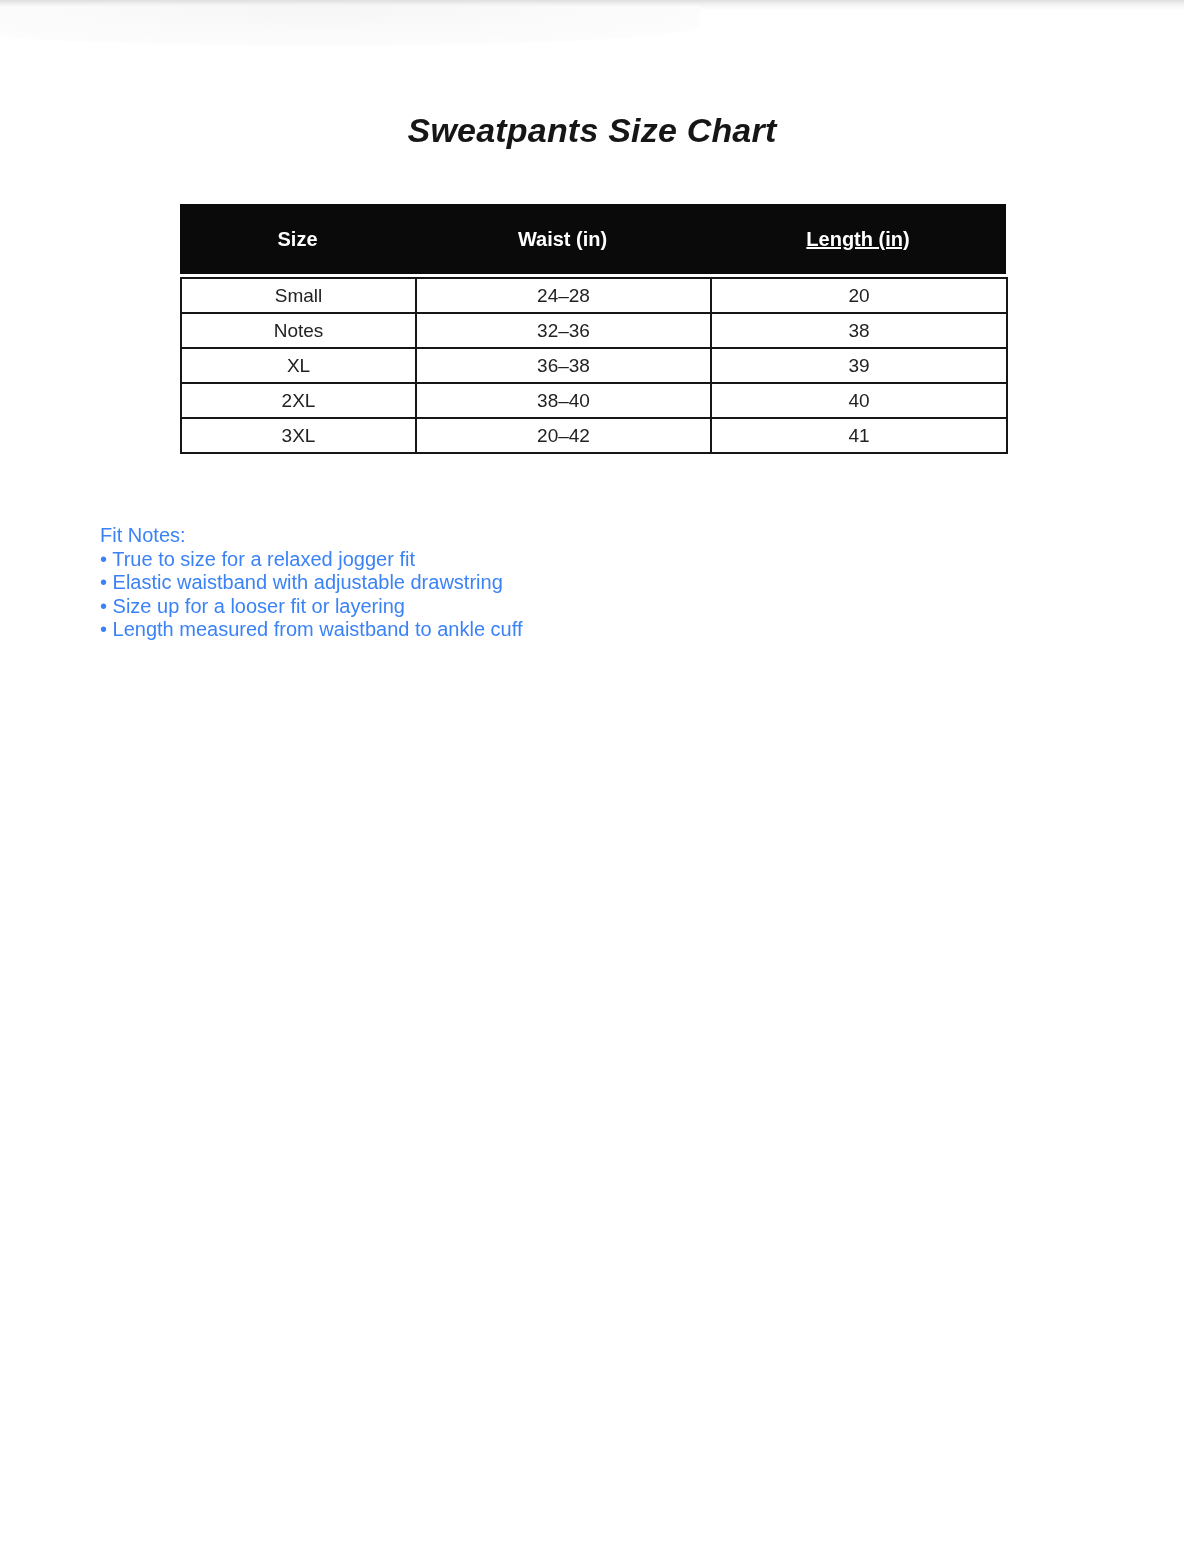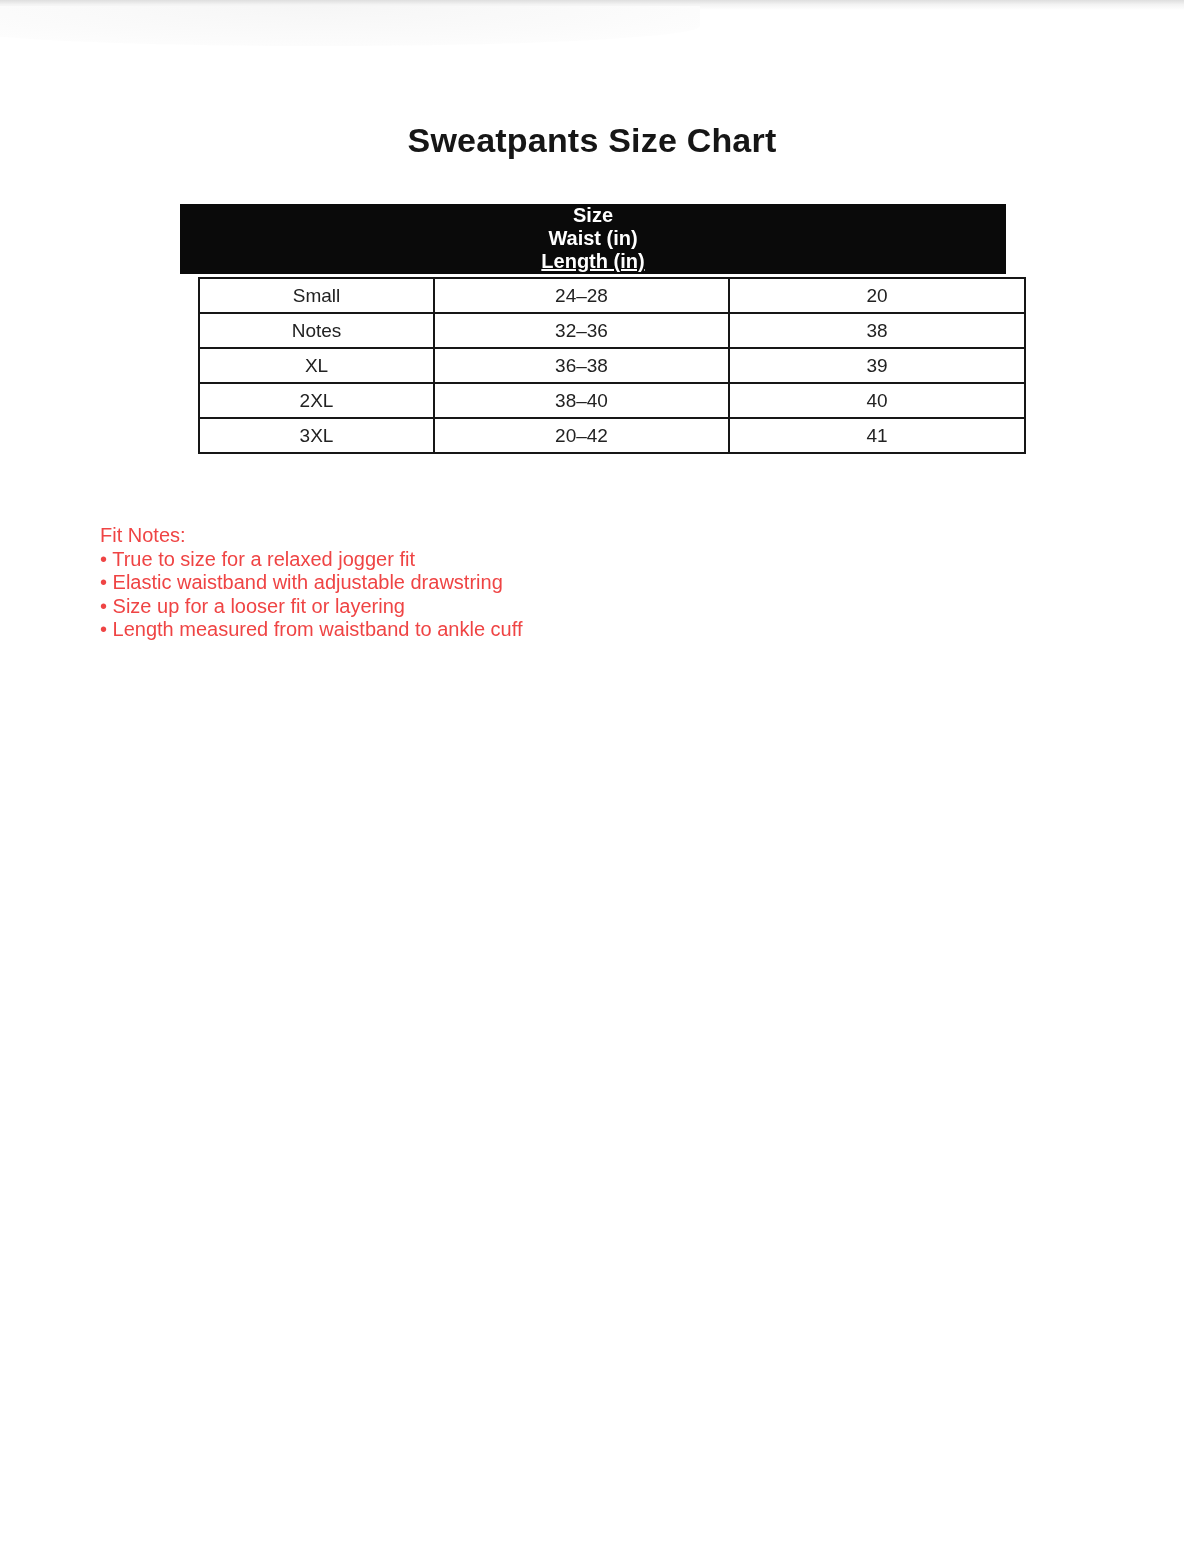--- a/index.html
+++ b/index.html
@@ -22,78 +22,77 @@
   .scan-curve {
     position: absolute;
     top: 6px; left: -60px;
     width: 760px; height: 40px;
     background: radial-gradient(ellipse at 50% 0%, #f6f6f6 0%, #fbfbfb 60%, #ffffff 100%);
     border-radius: 0 0 50% 50%;
   }
 
   .page-title {
     position: absolute;
-    top: 121px;
+    top: 111px;
     left: 0;
     width: 100%;
     text-align: center;
     font-size: 34px;
     font-weight: bold;
     color: #161616;
     letter-spacing: 0.2px;
+    font-style: italic;
   }
 
   .size-table-wrap {
     position: absolute;
     top: 204px;
     left: 180px;
     width: 826px;
   }
   .size-table-head {
     display: flex;
     height: 70px;
     background: #0a0a0a;
     color: #ffffff;
     font-weight: bold;
     font-size: 20px;
     align-items: center;
     margin-bottom: 3px;
-    flex-direction: column;
   }
   .size-table-head .th { text-align: center; }
   .th-size   { width: 235px; }
   .th-waist  { width: 295px; }
   .th-length { width: 296px; text-decoration: underline; }
 
   table.size-table-body {
     width: 826px;
     border-collapse: collapse;
     table-layout: fixed;
-    margin-left: 18px;
   }
   table.size-table-body td {
     border: 2px solid #161616;
     height: 35px;
     text-align: center;
     vertical-align: middle;
     font-size: 19px;
     color: #222222;
     padding: 0;
   }
   col.c-size   { width: 235px; }
   col.c-waist  { width: 295px; }
   col.c-length { width: 296px; }
 
   .fit-notes {
     position: absolute;
     top: 524px;
     left: 100px;
     font-size: 20px;
     line-height: 23.5px;
-    color: #ef4444;
+    color: #3b82f6;
   }
   .fit-notes ul { list-style: none; }
 </style>
 </head>
 <body>
 
 <div class="scan-artifact"></div>
 <div class="scan-curve"></div>
 
 <h1 class="page-title">Sweatpants Size Chart</h1>

